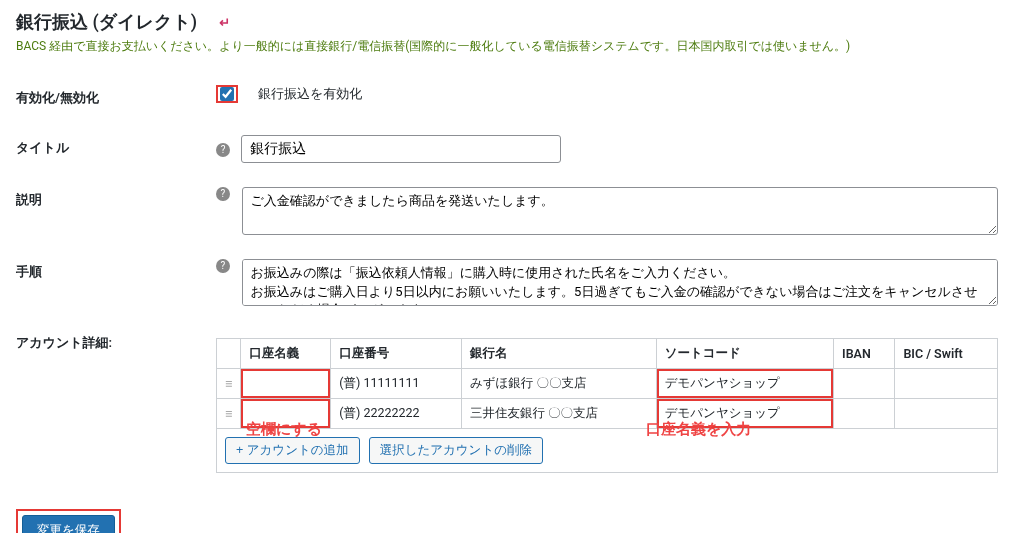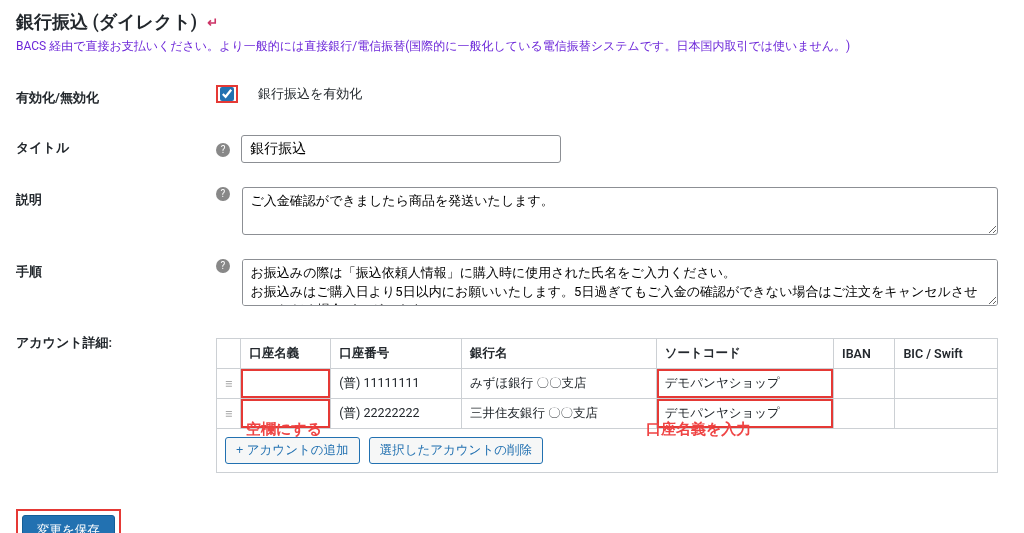--- a/index.html
+++ b/index.html
@@ -9,30 +9,30 @@
       color: #23282d;
       background: #fff;
       padding: 10px 16px;
     }
     h2 {
       font-size: 18px;
       font-weight: 600;
       margin-bottom: 4px;
       display: flex;
       align-items: center;
-      gap: 10px;
+      gap: 22px;
     }
     .back-link {
       color: #c36;
       font-size: 13px;
       text-decoration: none;
       cursor: pointer;
     }
     .subdesc {
-      color: #6d28d9;
+      color: #4d7c0f;
       font-size: 12px;
       margin-bottom: 18px;
     }
     .form-table {
       width: 100%;
       border-collapse: collapse;
     }
     .form-table > tbody > tr > th {
       text-align: left;
       vertical-align: top;

